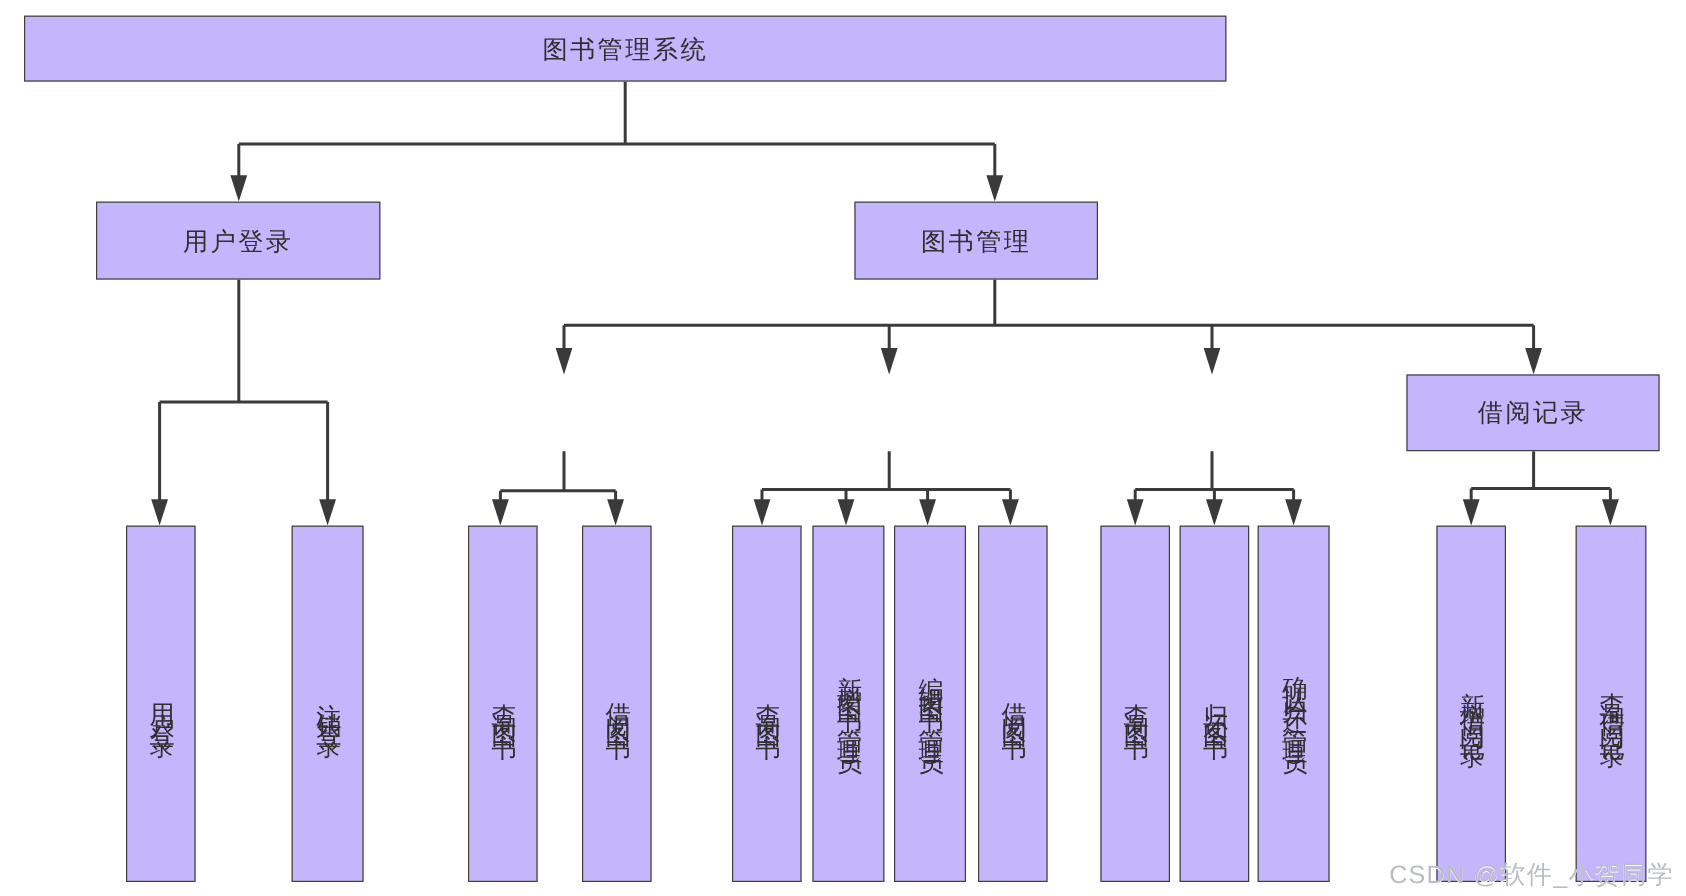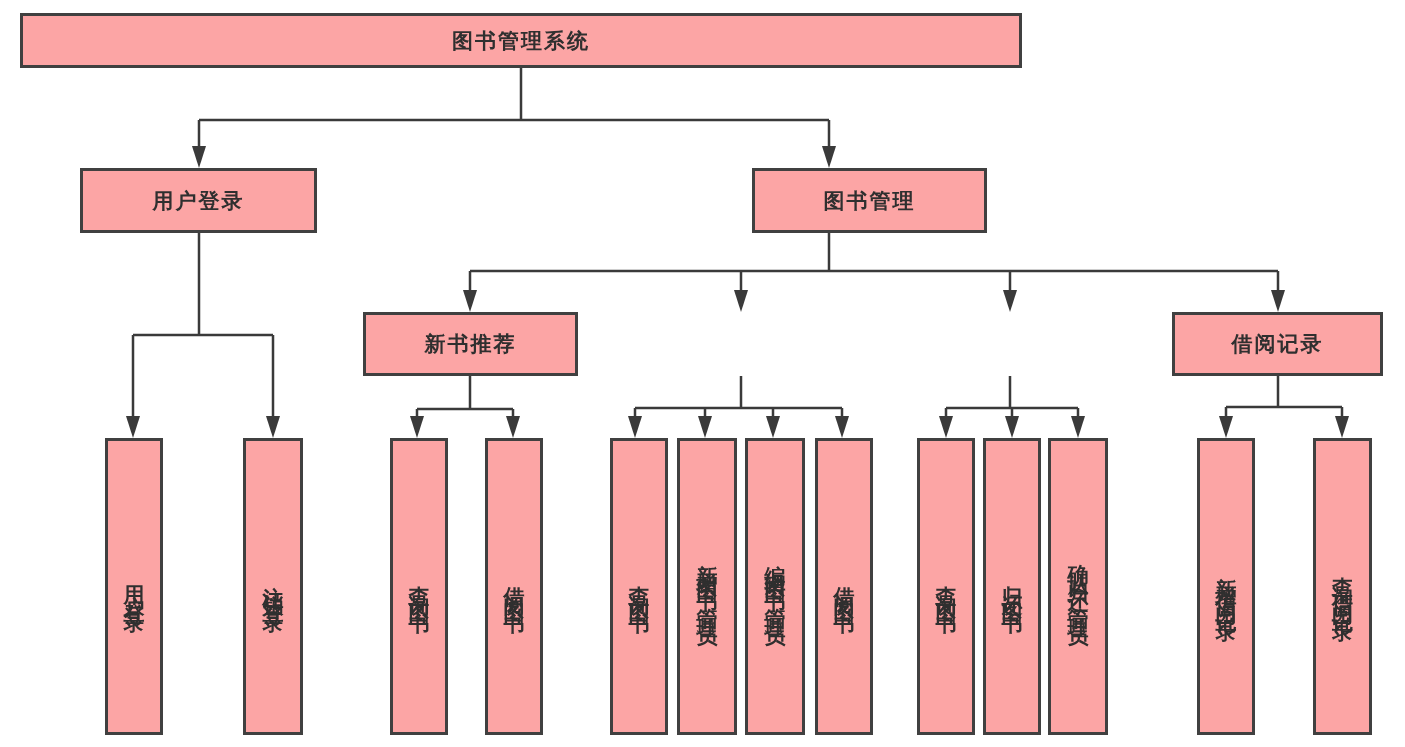--- a/index.html
+++ b/index.html
@@ -17,29 +17,28 @@
   }
   .wires {
     position: absolute;
     left: 0;
     top: 0;
     pointer-events: none;
   }
   .box {
     position: absolute;
     box-sizing: border-box;
-    border: 3px solid #404040;
-    background: #fca5a5;
+    border: 1px solid #404040;
+    background: #c4b5fd;
     color: #2f2f2f;
     display: flex;
     align-items: center;
     justify-content: center;
     font-size: 21px;
     white-space: nowrap;
-    font-weight: bold;
   }
   .box.h {
     letter-spacing: 2px;
   }
   .box.v {
     writing-mode: vertical-rl;
     text-orientation: mixed;
     letter-spacing: 0.42em;
     white-space: normal;
   }
@@ -95,37 +94,37 @@
       <polygon points="1005,416 1019,416 1012,438"></polygon>
       <polygon points="1071,416 1085,416 1078,438"></polygon>
       <polygon points="1219,416 1233,416 1226,438"></polygon>
       <polygon points="1335,416 1349,416 1342,438"></polygon>
     </g>
   </svg>
 
   <div class="box h" style="left:20px; top:13px; width:1002px; height:55px">图书管理系统</div>
 
   <div class="box h" style="left:80px; top:168px; width:237px; height:65px">用户登录</div>
-  <div class="box h" style="left:752px; top:168px; width:235px; height:65px">图书管理</div>
+  <div class="box h" style="left:712px; top:168px; width:203px; height:65px">图书管理</div>
 
-  <div class="box h" style="left:363px; top:312px; width:215px; height:64px">新书推荐</div>
   <div class="box h" style="left:1172px; top:312px; width:211px; height:64px">借阅记录</div>
 
   <div class="box v" style="left:105px; top:438px; width:58px; height:297px">用户登录</div>
   <div class="box v" style="left:243px; top:438px; width:60px; height:297px">注销登录</div>
 
   <div class="box v" style="left:390px; top:438px; width:58px; height:297px">查询图书</div>
   <div class="box v" style="left:485px; top:438px; width:58px; height:297px">借阅图书</div>
 
   <div class="box v" style="left:610px; top:438px; width:58px; height:297px">查询图书</div>
   <div class="box v" style="left:677px; top:438px; width:60px; height:297px">新增图书（管理员）</div>
   <div class="box v" style="left:745px; top:438px; width:60px; height:297px">编辑图书（管理员）</div>
   <div class="box v" style="left:815px; top:438px; width:58px; height:297px">借阅图书</div>
 
   <div class="box v" style="left:917px; top:438px; width:58px; height:297px">查询图书</div>
   <div class="box v" style="left:983px; top:438px; width:58px; height:297px">归还图书</div>
   <div class="box v" style="left:1048px; top:438px; width:60px; height:297px">确认归还（管理员）</div>
 
   <div class="box v" style="left:1197px; top:438px; width:58px; height:297px">新增借阅记录</div>
   <div class="box v" style="left:1313px; top:438px; width:59px; height:297px">查询借阅记录</div>
 
+  <div class="watermark">CSDN @软件_小贺同学</div>
 
 </div>
 
 </body></html>

